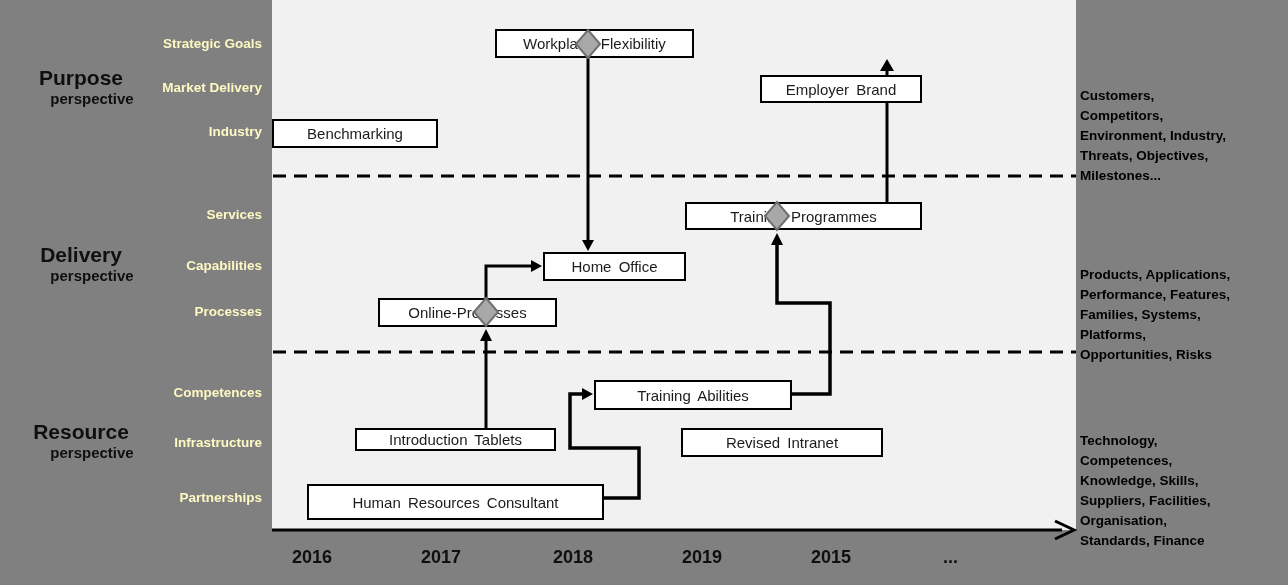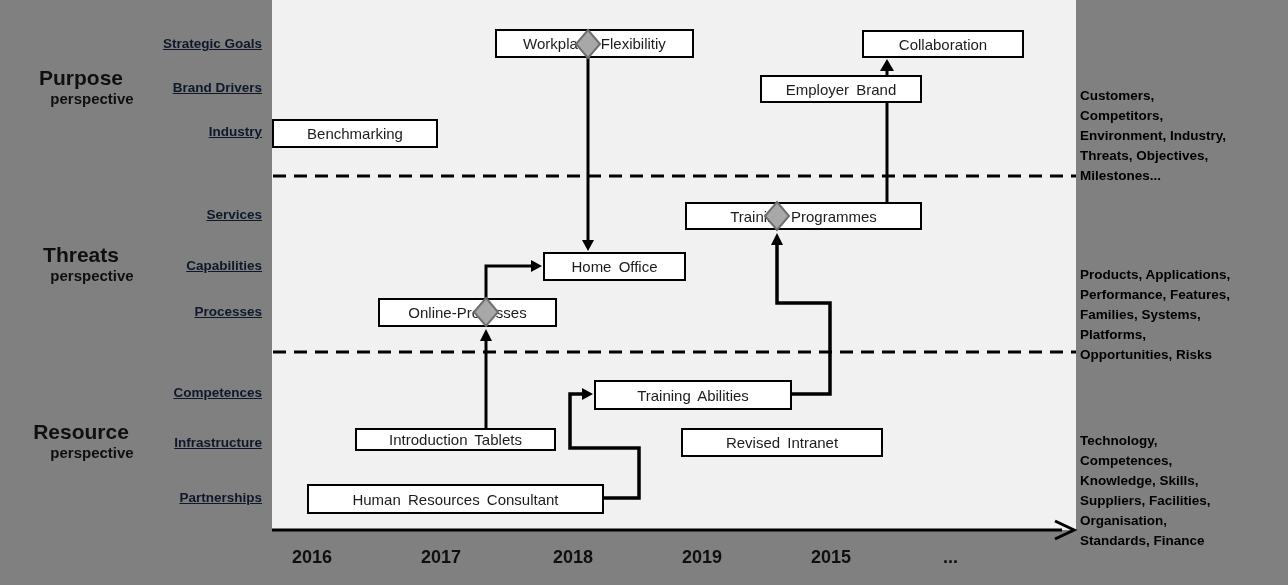--- a/index.html
+++ b/index.html
@@ -3,21 +3,21 @@
 <meta charset="utf-8">
 <style>
   html,body{margin:0;padding:0;}
   body{font-family:"Liberation Sans","DejaVu Sans",sans-serif;}
   #canvas{position:relative;width:1288px;height:585px;background:#808080;overflow:hidden;}
   #plot{position:absolute;left:272px;top:0;width:804px;height:530px;background:#f1f1f1;z-index:1;}
   .box{position:absolute;z-index:2;background:#ffffff;border:2px solid #000;
        display:flex;align-items:center;justify-content:center;
        font-size:15px;color:#1c1c1c;word-spacing:3px;white-space:nowrap;box-sizing:border-box;}
   .rowlabel{position:absolute;right:1026px;z-index:2;font-weight:bold;font-size:13.5px;
-       color:#0f172a;white-space:nowrap;text-decoration:underline;}
+       color:#fef9c3;white-space:nowrap;}
   .ptitle{position:absolute;left:0;width:142px;text-align:center;z-index:2;color:#0f0f0f;}
   .ptitle .t{font-weight:bold;font-size:21px;line-height:24px;padding-left:20px;}
   .ptitle .s{font-weight:bold;font-size:15px;line-height:18px;margin-left:42px;}
   .sidenote{position:absolute;left:1080px;width:206px;text-align:left;z-index:2;
        font-weight:bold;font-size:13.5px;line-height:20px;color:#000000;white-space:pre-line;margin-top:48px;}
   .year{position:absolute;top:547px;width:90px;z-index:2;
        font-weight:bold;font-size:18px;color:#0f0f0f;}
   #overlay{position:absolute;left:0;top:0;z-index:5;pointer-events:none;}
 </style>
 </head>
@@ -25,30 +25,30 @@
 
 <div id="canvas">
 
   <div id="plot"></div>
 
   <div class="ptitle" style="top:66px">
     <div class="t">Purpose</div>
     <div class="s">perspective</div>
   </div>
   <div class="ptitle" style="top:243px">
-    <div class="t">Threats</div>
+    <div class="t">Delivery</div>
     <div class="s">perspective</div>
   </div>
   <div class="ptitle" style="top:420px">
     <div class="t">Resource</div>
     <div class="s">perspective</div>
   </div>
 
   <div class="rowlabel" style="top:36px">Strategic Goals</div>
-  <div class="rowlabel" style="top:80px">Brand Drivers</div>
+  <div class="rowlabel" style="top:80px">Market Delivery</div>
   <div class="rowlabel" style="top:124px">Industry</div>
   <div class="rowlabel" style="top:207px">Services</div>
   <div class="rowlabel" style="top:258px">Capabilities</div>
   <div class="rowlabel" style="top:304px">Processes</div>
   <div class="rowlabel" style="top:385px">Competences</div>
   <div class="rowlabel" style="top:435px">Infrastructure</div>
   <div class="rowlabel" style="top:490px">Partnerships</div>
 
   <div class="sidenote" style="top:38px">Customers,
 Competitors,
@@ -62,29 +62,28 @@
 Opportunities, Risks</div>
   <div class="sidenote" style="top:383px">Technology,
 Competences,
 Knowledge, Skills,
 Suppliers, Facilities,
 Organisation,
 Standards, Finance</div>
 
   <div class="box" style="left:272px;top:119px;width:166px;height:29px">Benchmarking</div>
   <div class="box" style="left:495px;top:29px;width:199px;height:29px">Workplace Flexibilitiy</div>
-  <div class="box" style="left:862px;top:30px;width:162px;height:28px">Collaboration</div>
   <div class="box" style="left:760px;top:75px;width:162px;height:28px">Employer Brand</div>
   <div class="box" style="left:685px;top:202px;width:237px;height:28px">Training Programmes</div>
   <div class="box" style="left:543px;top:252px;width:143px;height:29px">Home Office</div>
   <div class="box" style="left:378px;top:298px;width:179px;height:29px">Online-Processes</div>
   <div class="box" style="left:594px;top:380px;width:198px;height:30px">Training Abilities</div>
   <div class="box" style="left:681px;top:428px;width:202px;height:29px">Revised Intranet</div>
   <div class="box" style="left:355px;top:428px;width:201px;height:23px">Introduction Tablets</div>
-  <div class="box" style="left:307px;top:484px;width:297px;height:30px">Human Resources Consultant</div>
+  <div class="box" style="left:307px;top:484px;width:297px;height:36px">Human Resources Consultant</div>
 
   <div class="year" style="left:292px">2016</div>
   <div class="year" style="left:421px">2017</div>
   <div class="year" style="left:553px">2018</div>
   <div class="year" style="left:682px">2019</div>
   <div class="year" style="left:811px">2015</div>
   <div class="year" style="left:943px">...</div>
 
   <svg id="overlay" width="1288" height="585" viewBox="0 0 1288 585">
 

